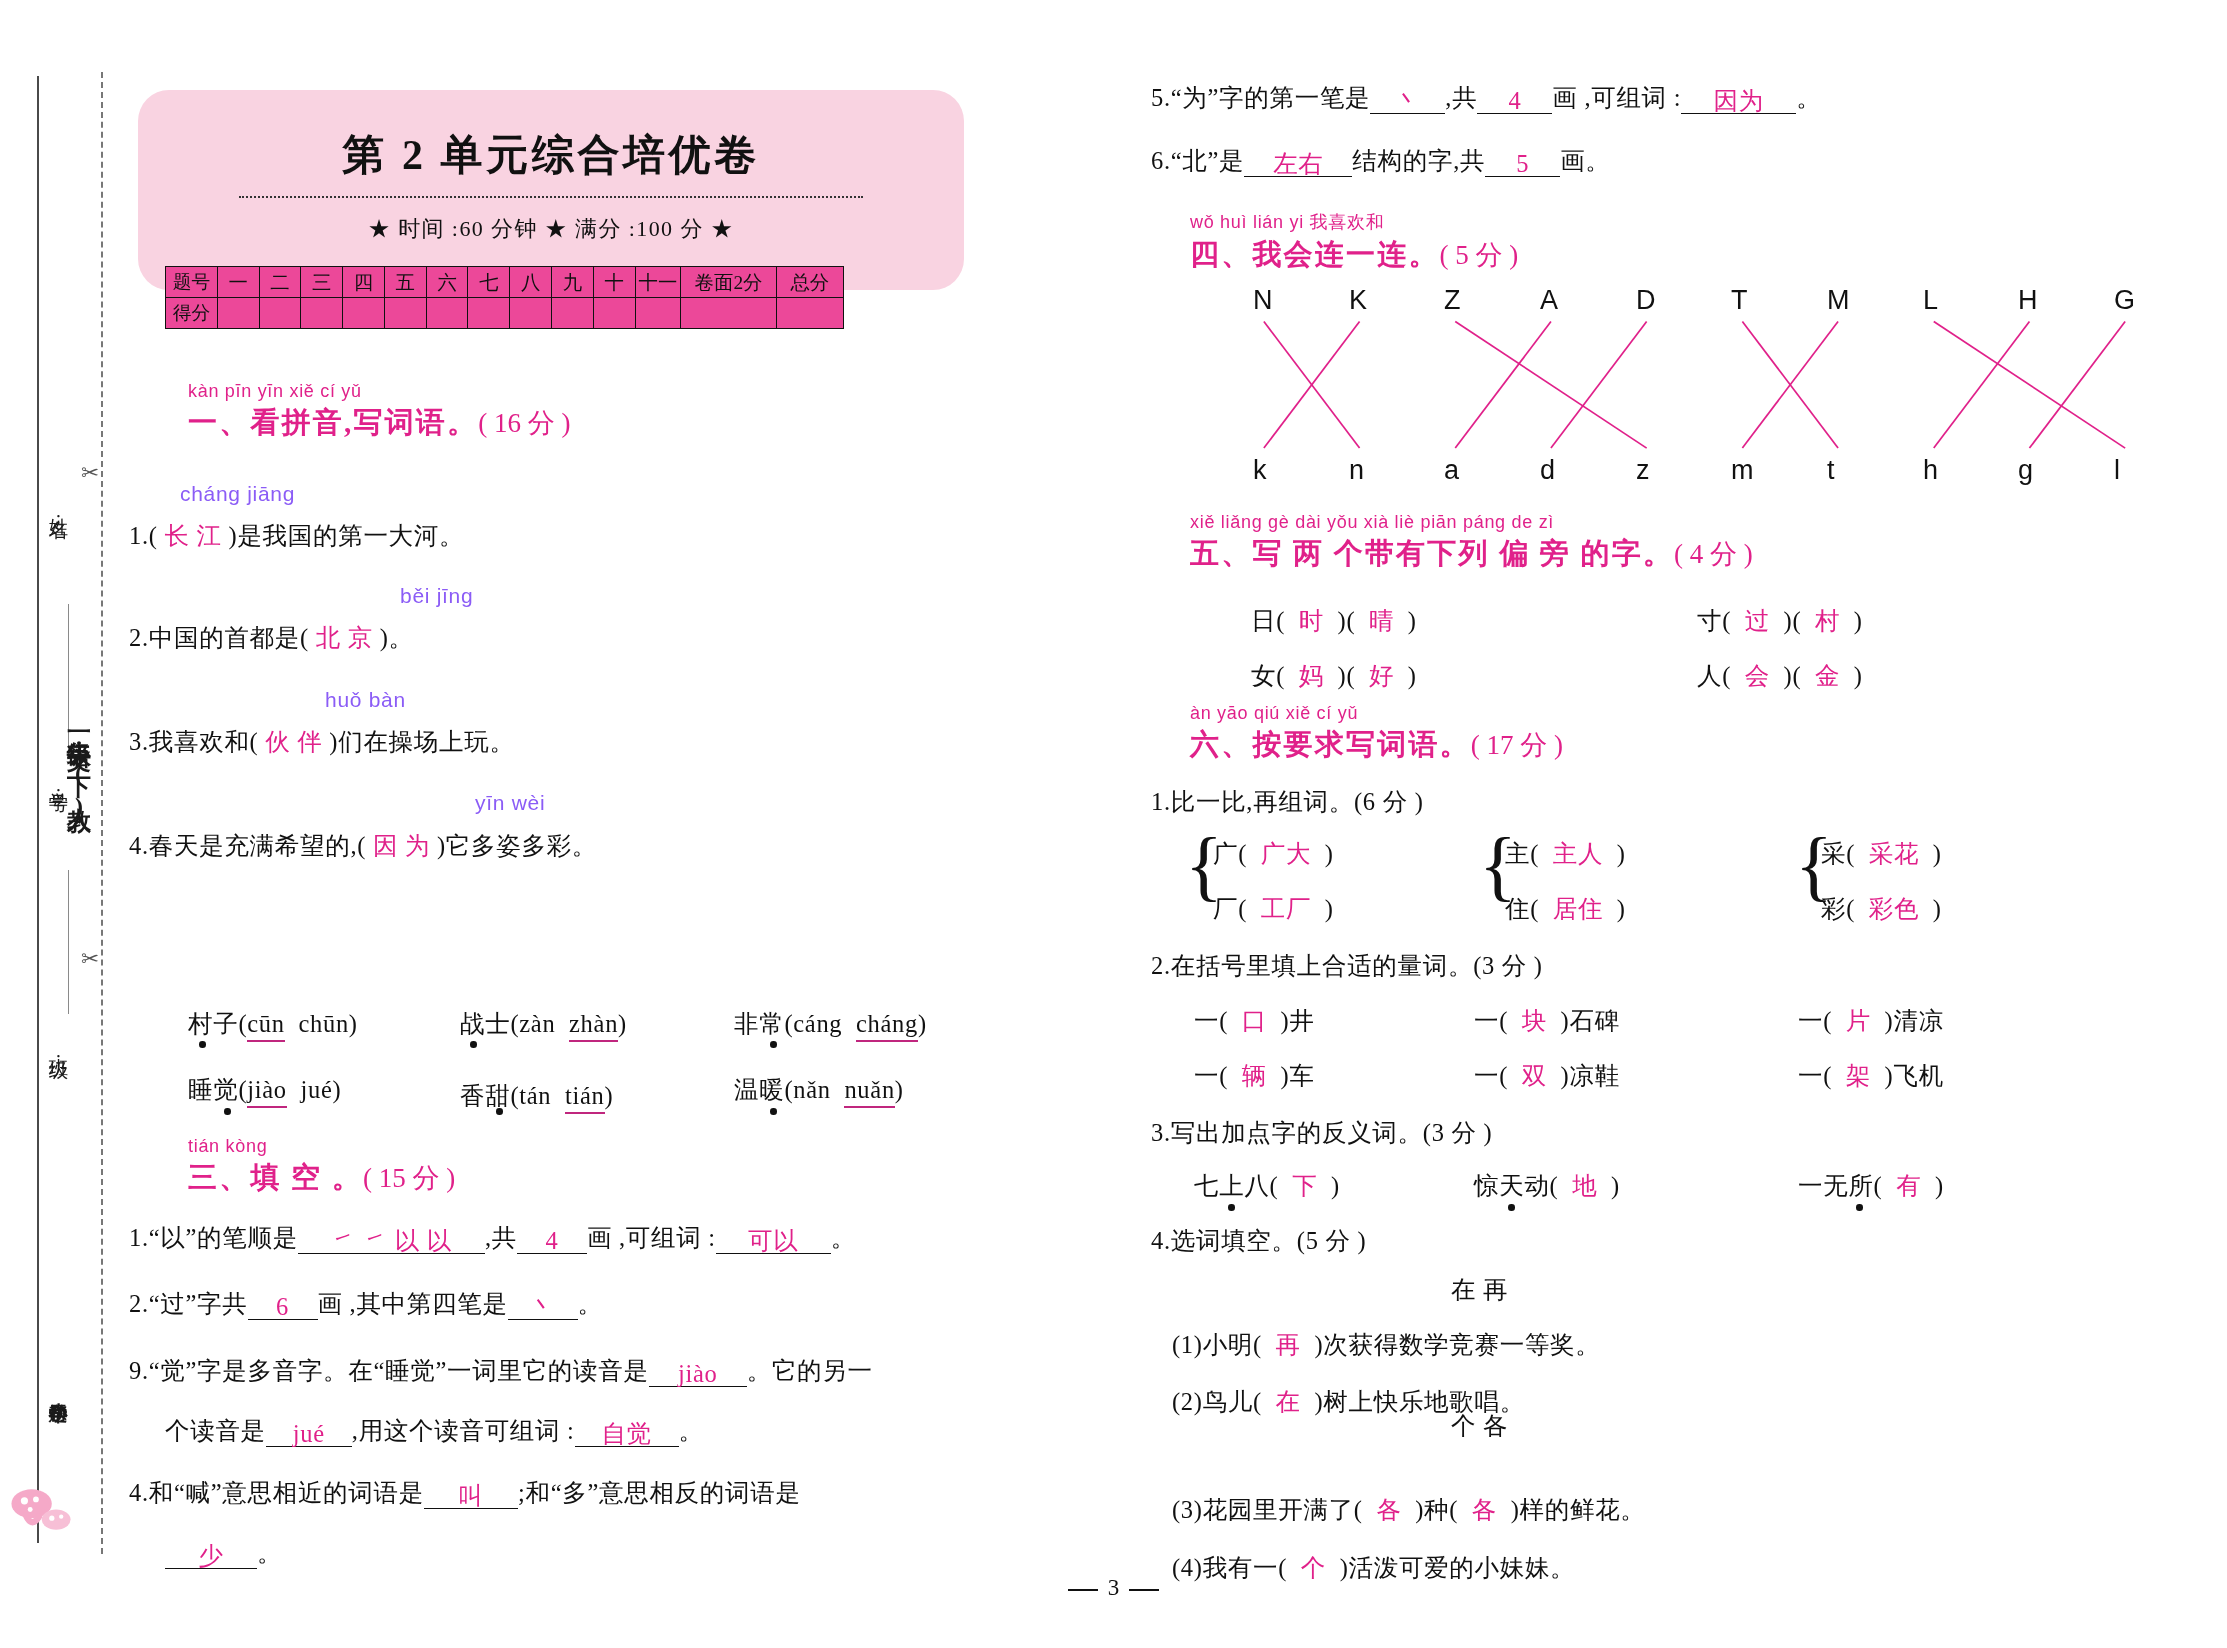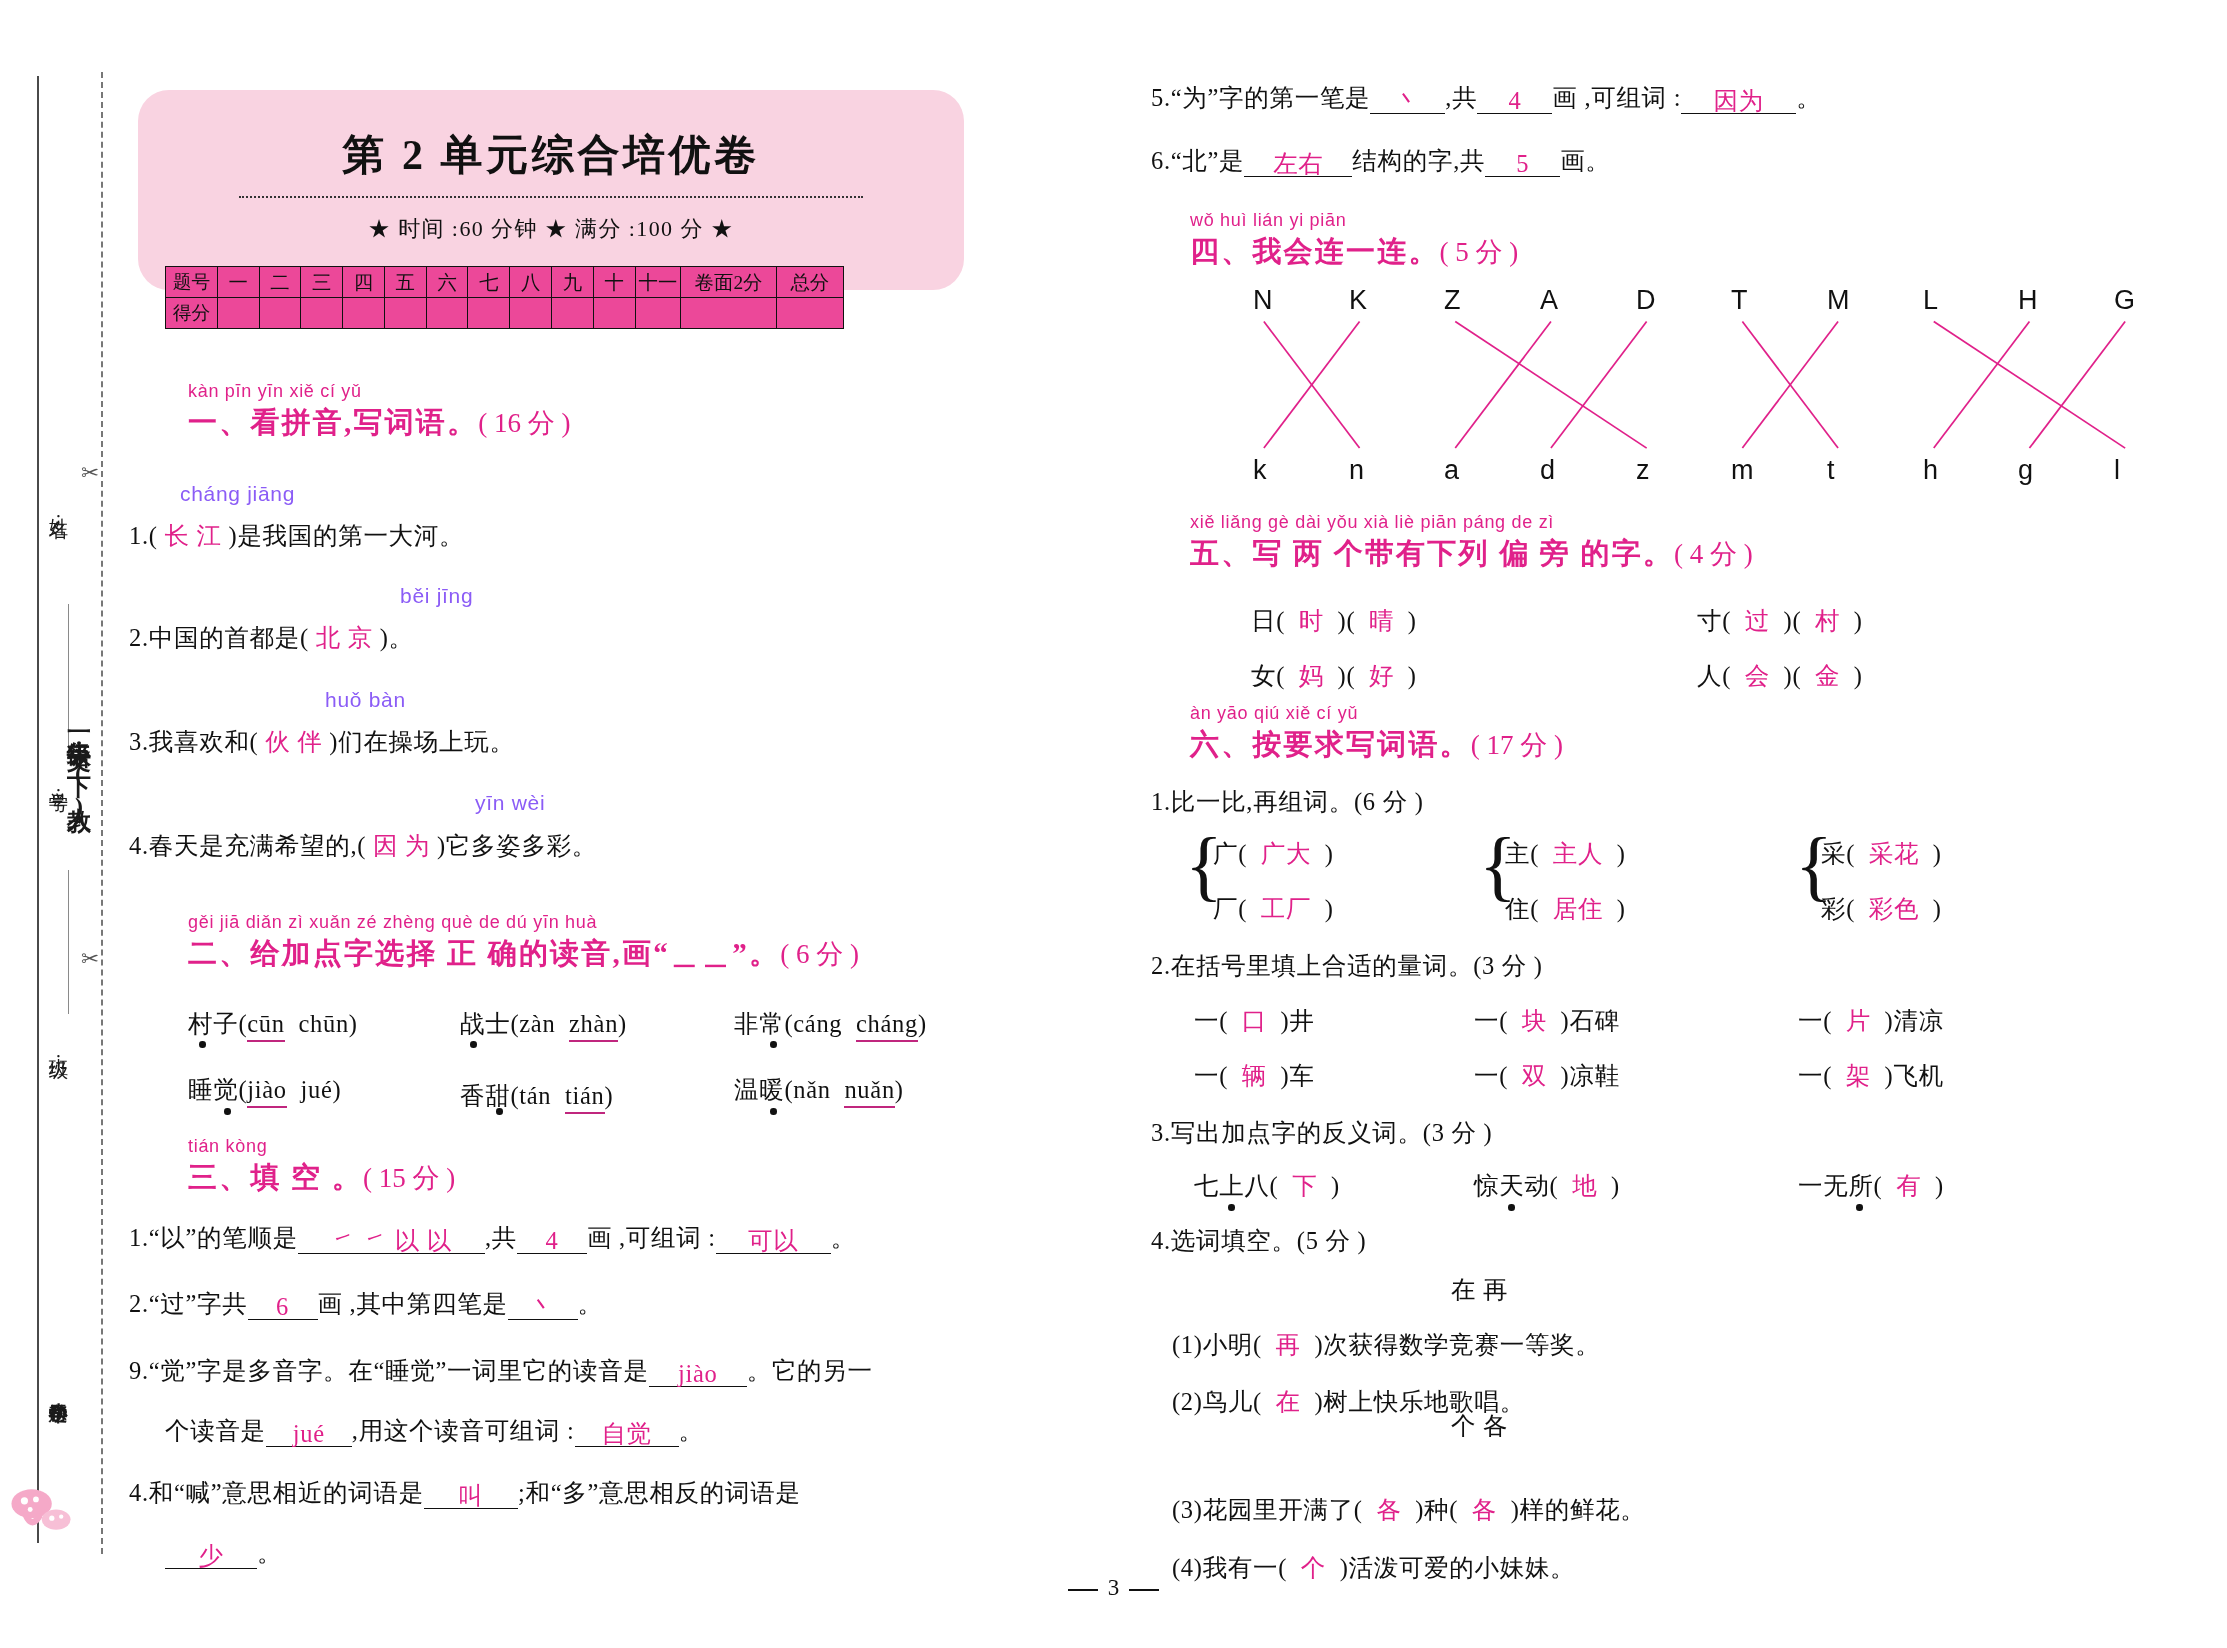--- a/index.html
+++ b/index.html
@@ -201,26 +201,20 @@
   <div class="py" style="left:325px;top:688px;">huǒ   bàn</div>
   <div class="ln" style="left:129px;top:725px;">
     <span>3.</span><span>我喜欢和(</span>&nbsp;<span class="ans">伙      伴</span>&nbsp;<span>)们在操场上玩。</span>
   </div>
 
   <div class="py" style="left:475px;top:791px;">yīn    wèi</div>
   <div class="ln" style="left:129px;top:829px;">
     <span>4.</span><span>春天是充满希望的,(</span>&nbsp;<span class="ans">因      为</span>&nbsp;<span>)它多姿多彩。</span>
   </div>
 
-  <div class="sec" style="left:188px;top:912px;">
-    <div class="sec-py">gěi jiā diǎn zì xuǎn zé zhèng què de  dú yīn    huà</div>
-    <div class="sec-title">
-      <span>二、给加点字选择 正 确的读音,画“＿＿”。</span><span class="pts">( 6 分 )</span>
-    </div>
-  </div>
 
   <div class="ln" style="left:188px;top:1007px;">
     <span>村子</span>(<span class="udl">cūn</span>&nbsp;&nbsp;<span>chūn</span>)
   </div>
   <div class="dot-under" style="left:199px;top:1041px;"></div>
 
   <div class="ln" style="left:460px;top:1007px;">
     <span>战士</span>(<span>zàn</span>&nbsp;&nbsp;<span class="udl">zhàn</span>)
   </div>
   <div class="dot-under" style="left:470px;top:1041px;"></div>
@@ -276,21 +270,21 @@
 
   <div class="ln" style="left:1151px;top:81px;">
     <span>5.“为”字的第一笔是</span><span class="blank" style="width:75px">丶</span><span>,共</span><span class="blank" style="width:75px">4</span><span>画 ,可组词 :</span><span class="blank" style="width:115px">因为</span><span>。</span>
   </div>
 
   <div class="ln" style="left:1151px;top:144px;">
     <span>6.“北”是</span><span class="blank" style="width:108px">左右</span><span>结构的字,共</span><span class="blank" style="width:75px">5</span><span>画。</span>
   </div>
 
   <div class="sec" style="left:1190px;top:210px;">
-    <div class="sec-py">wǒ huì lián yi piān</div>
+    <div class="sec-py">wǒ huì lián yi 我喜欢和</div>
     <div class="sec-title">
       <span>四、我会连一连。</span><span class="pts">( 5 分 )</span>
     </div>
   </div>
 
   <div id="match-area" style="position:absolute;left:1216px;top:281px;width:957px;height:209px;">
     <svg class="match-svg" id="match-lines" width="957" height="209" style="left:0;top:0;" viewBox="0 0 1330 290">
         <line x1="66.5" y1="56" x2="199.5" y2="232" stroke="#e0218a" stroke-width="2.4"></line>
         <line x1="199.5" y1="56" x2="66.5" y2="232" stroke="#e0218a" stroke-width="2.4"></line>
         <line x1="332.5" y1="56" x2="598.5" y2="232" stroke="#e0218a" stroke-width="2.4"></line>

